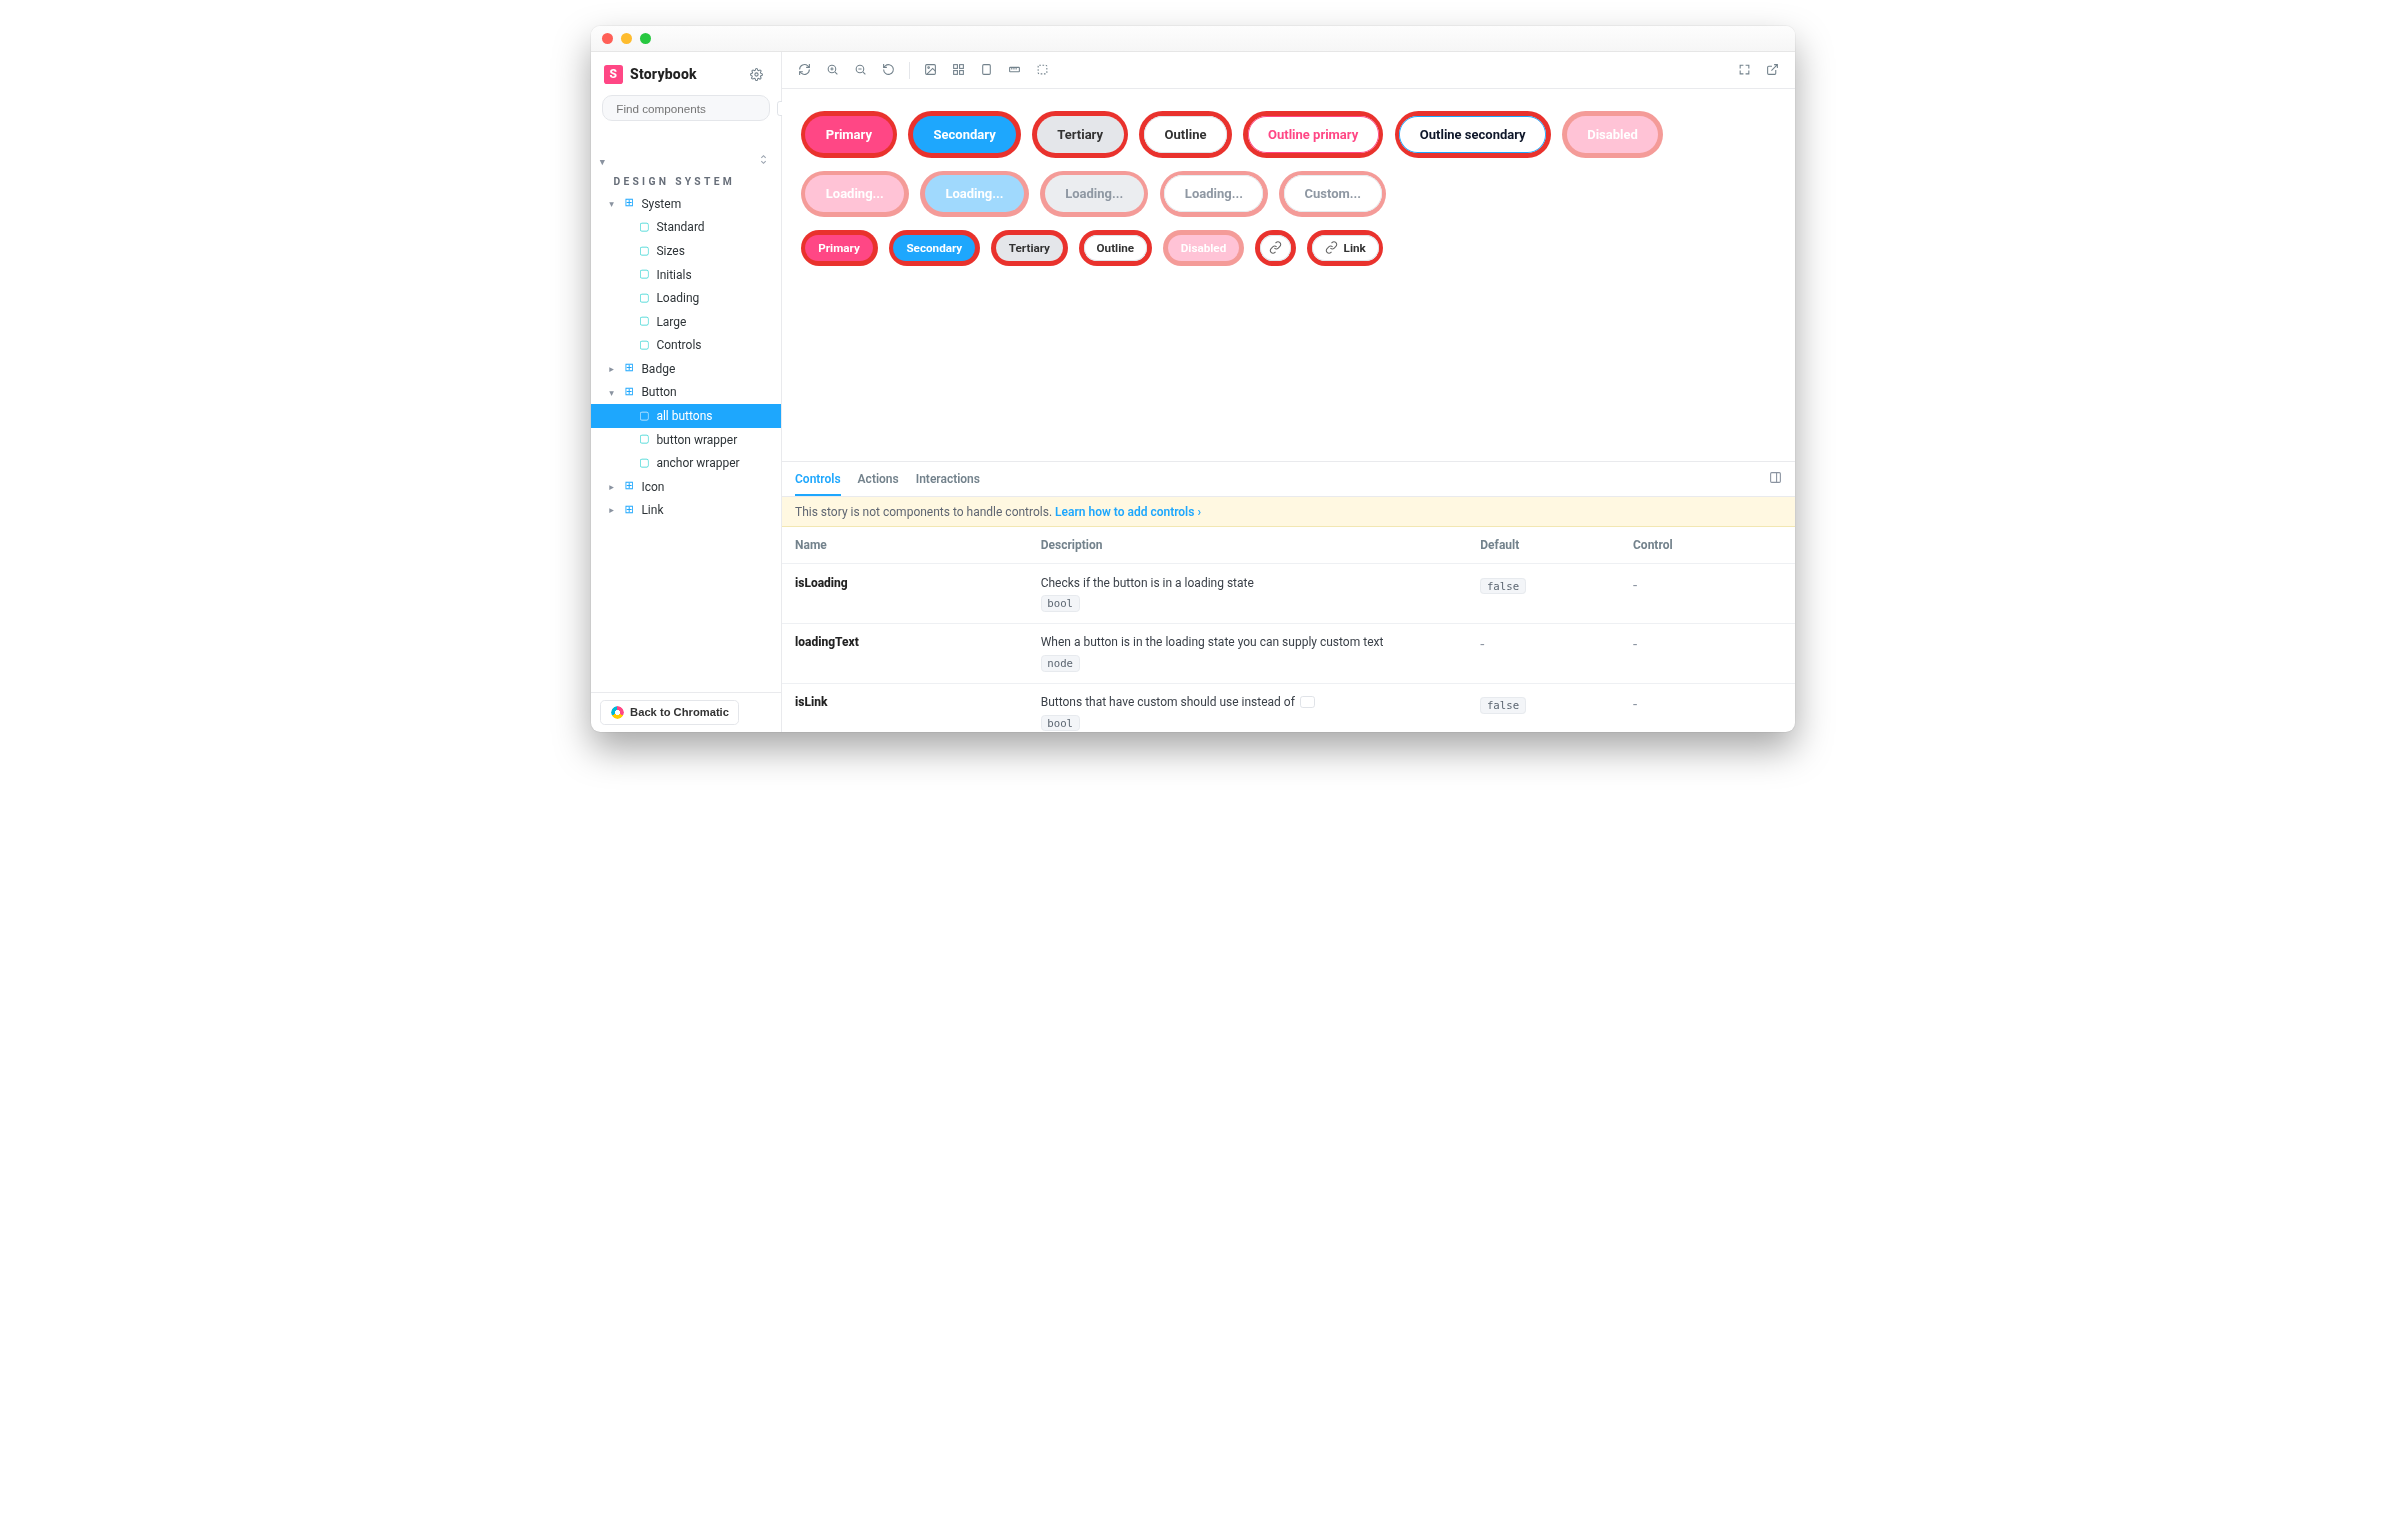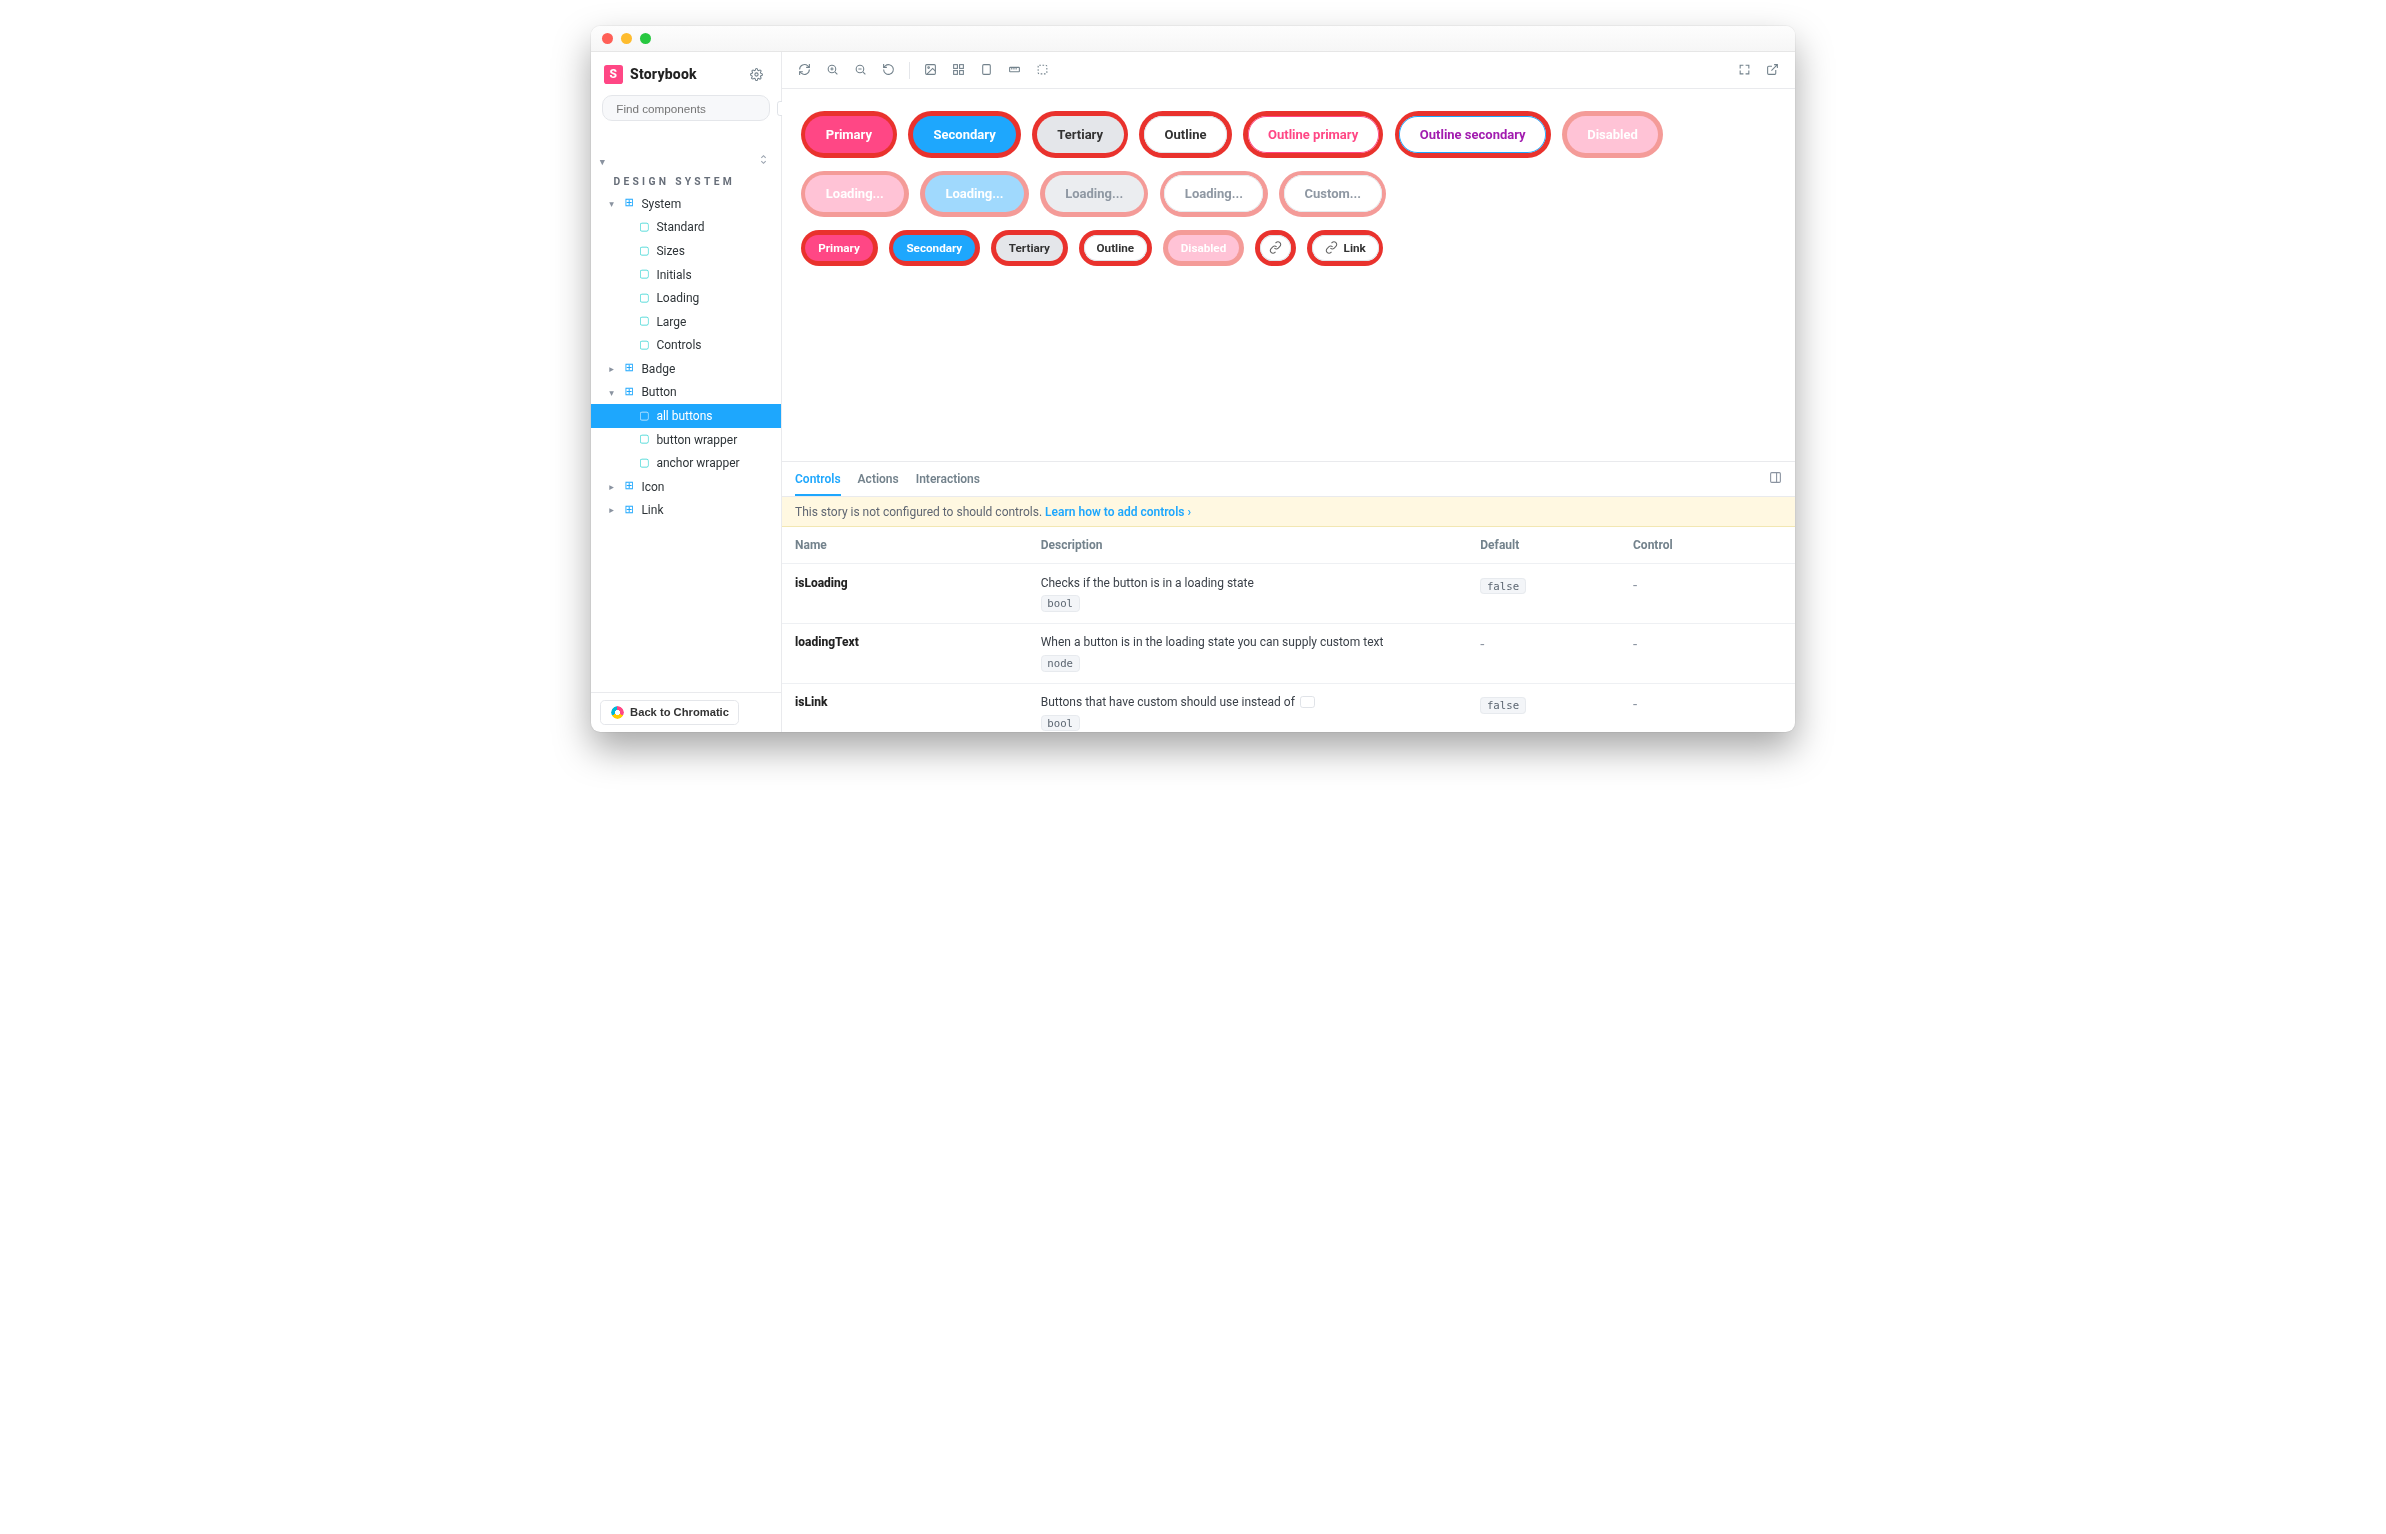--- a/index.html
+++ b/index.html
@@ -172,21 +172,21 @@
     border-radius:931px; border:none; cursor:pointer;
     display:inline-flex; align-items:center; gap:5.6px;
     font-weight:700; font-family:inherit;
   }
   .btn .link-icon { color:#666; }
   .pink   { background:#ff4785; color:#fff; }
   .blue   { background:#1ea7fd; color:#fff; }
   .grey   { background:#e4e6ea; color:#333; }
   .outl   { background:#fff; color:#333; box-shadow: inset 0 0 0 0.9px #dfe3e8; }
   .outl-p { background:#fff; color:#ff4785; box-shadow: inset 0 0 0 0.9px #ff4785; }
-  .outl-s { background:#fff; color:#a21caf; box-shadow: inset 0 0 0 0.9px #1ea7fd; }
+  .outl-s { background:#fff; color:#0f172a; box-shadow: inset 0 0 0 0.9px #1ea7fd; }
   .pinklt { background:#ffc3d6; color:#fff; }
   .bluelt { background:#a0d9fd; color:#fff; }
   .greylt { background:#ebedf0; color:#8f98a3; }
   .outllt { background:#fff; color:#8f98a3; box-shadow: inset 0 0 0 0.9px #e7ebee; }
 
   
   .addons {
     height: 271px; border-top:0.9px solid #e9eaed; display:flex; flex-direction:column;
   }
   .tabs {
@@ -560,21 +560,21 @@
             <div class="tab">Interactions</div>
             <div class="pane-tool">
             <svg class="ic" viewBox="0 0 24 24" fill="none" stroke="currentColor" stroke-width="2">
                 <rect x="3" y="3" width="18" height="18" rx="2"></rect>
                 <path d="M14 3v18"></path>
               </svg>
           </div>
         </div>
 
         <div class="banner">
-          <span>This story is not configured to should controls. </span>
+          <span>This story is not components to handle controls. </span>
           <a href="#"><span>Learn how to add controls</span> ›</a>
         </div>
 
         <div class="ctl-table">
           <div class="ctl-head">
             <div>Name</div>
             <div>Description</div>
             <div>Default</div>
             <div>Control</div>
           </div>

